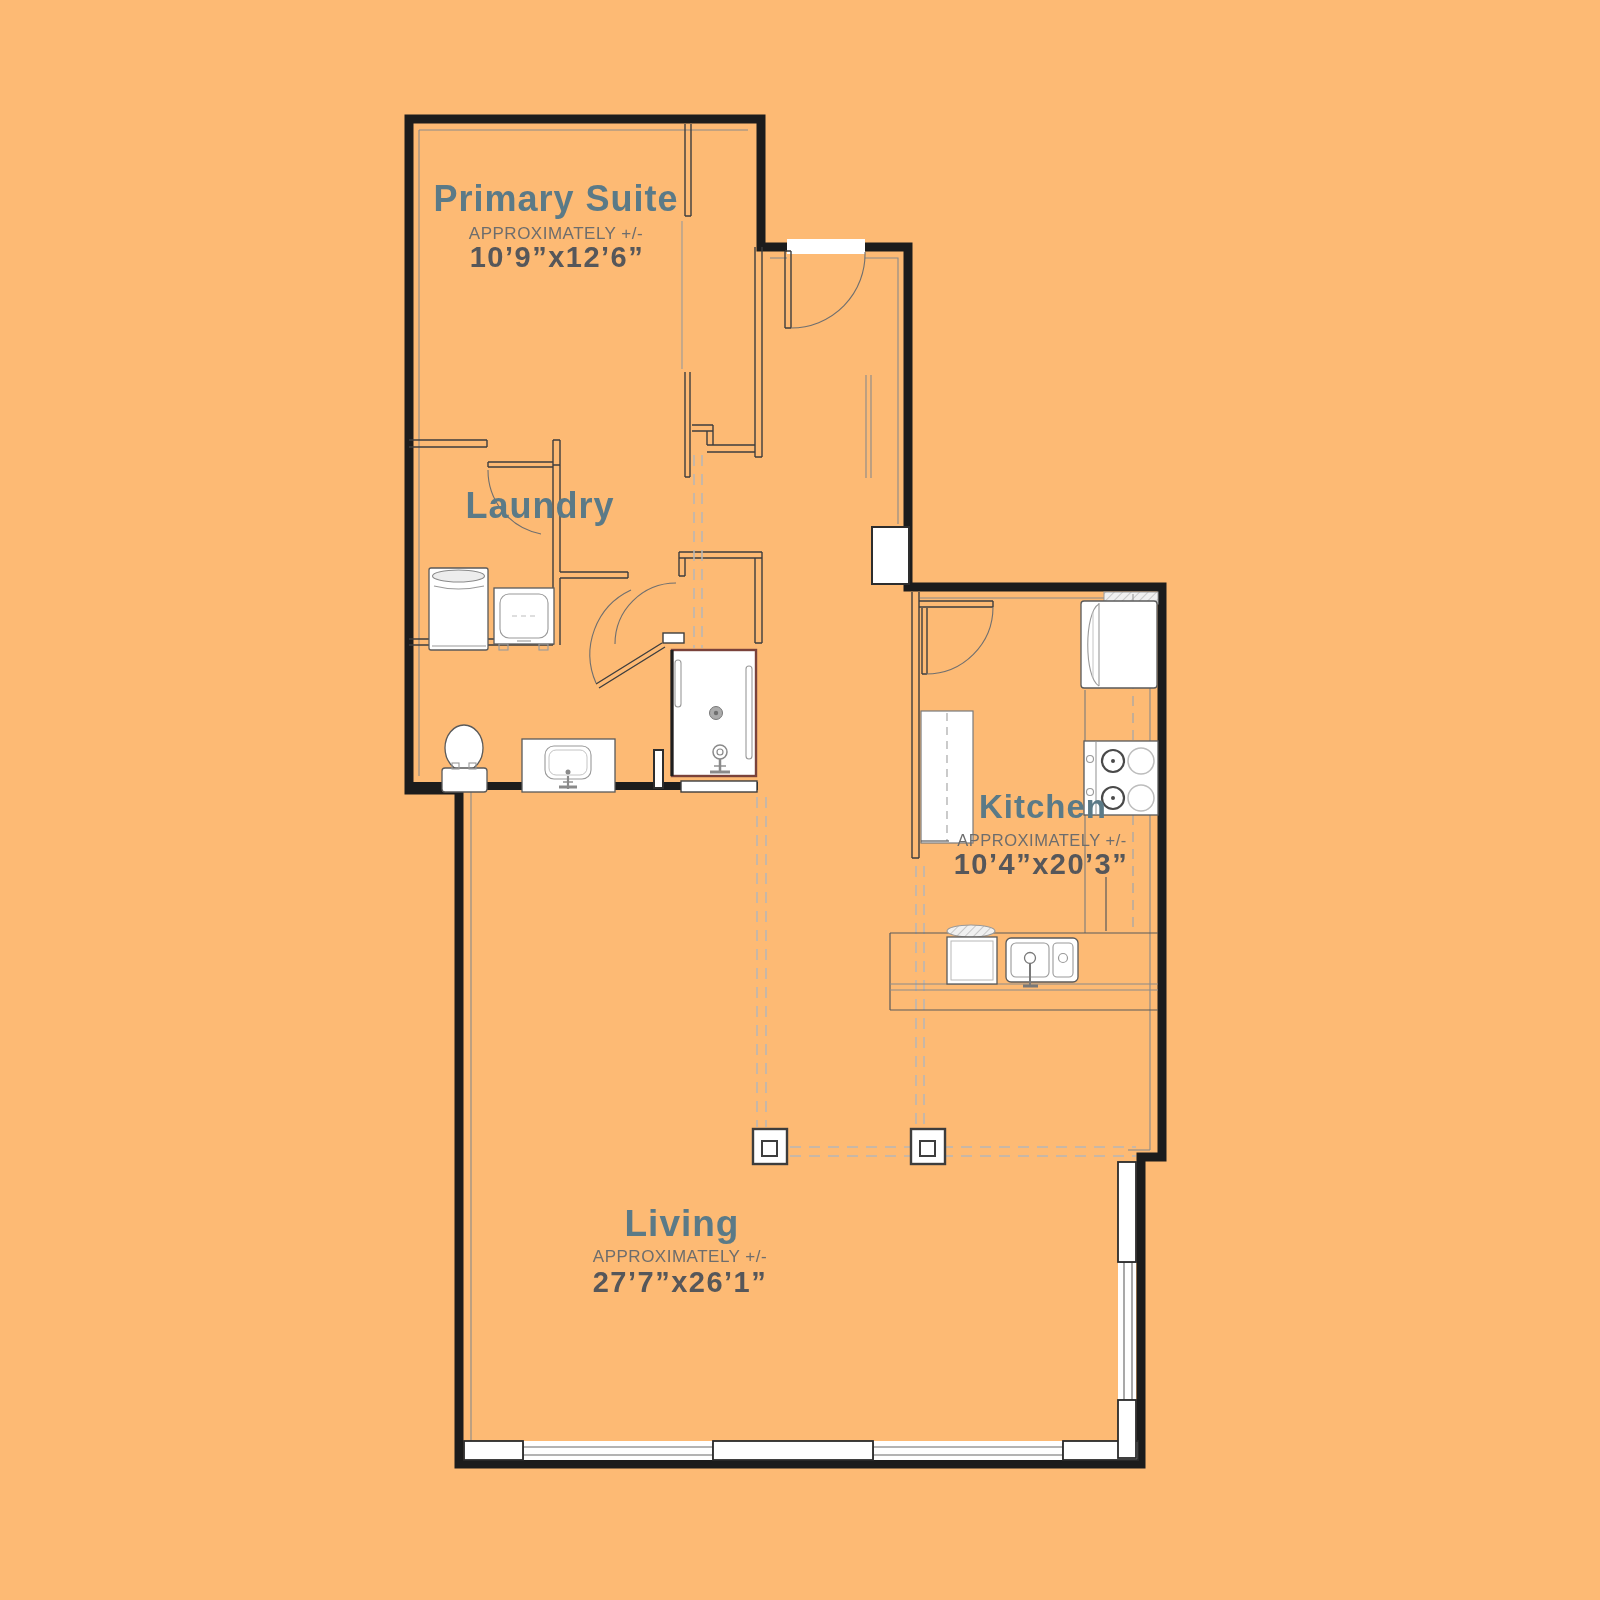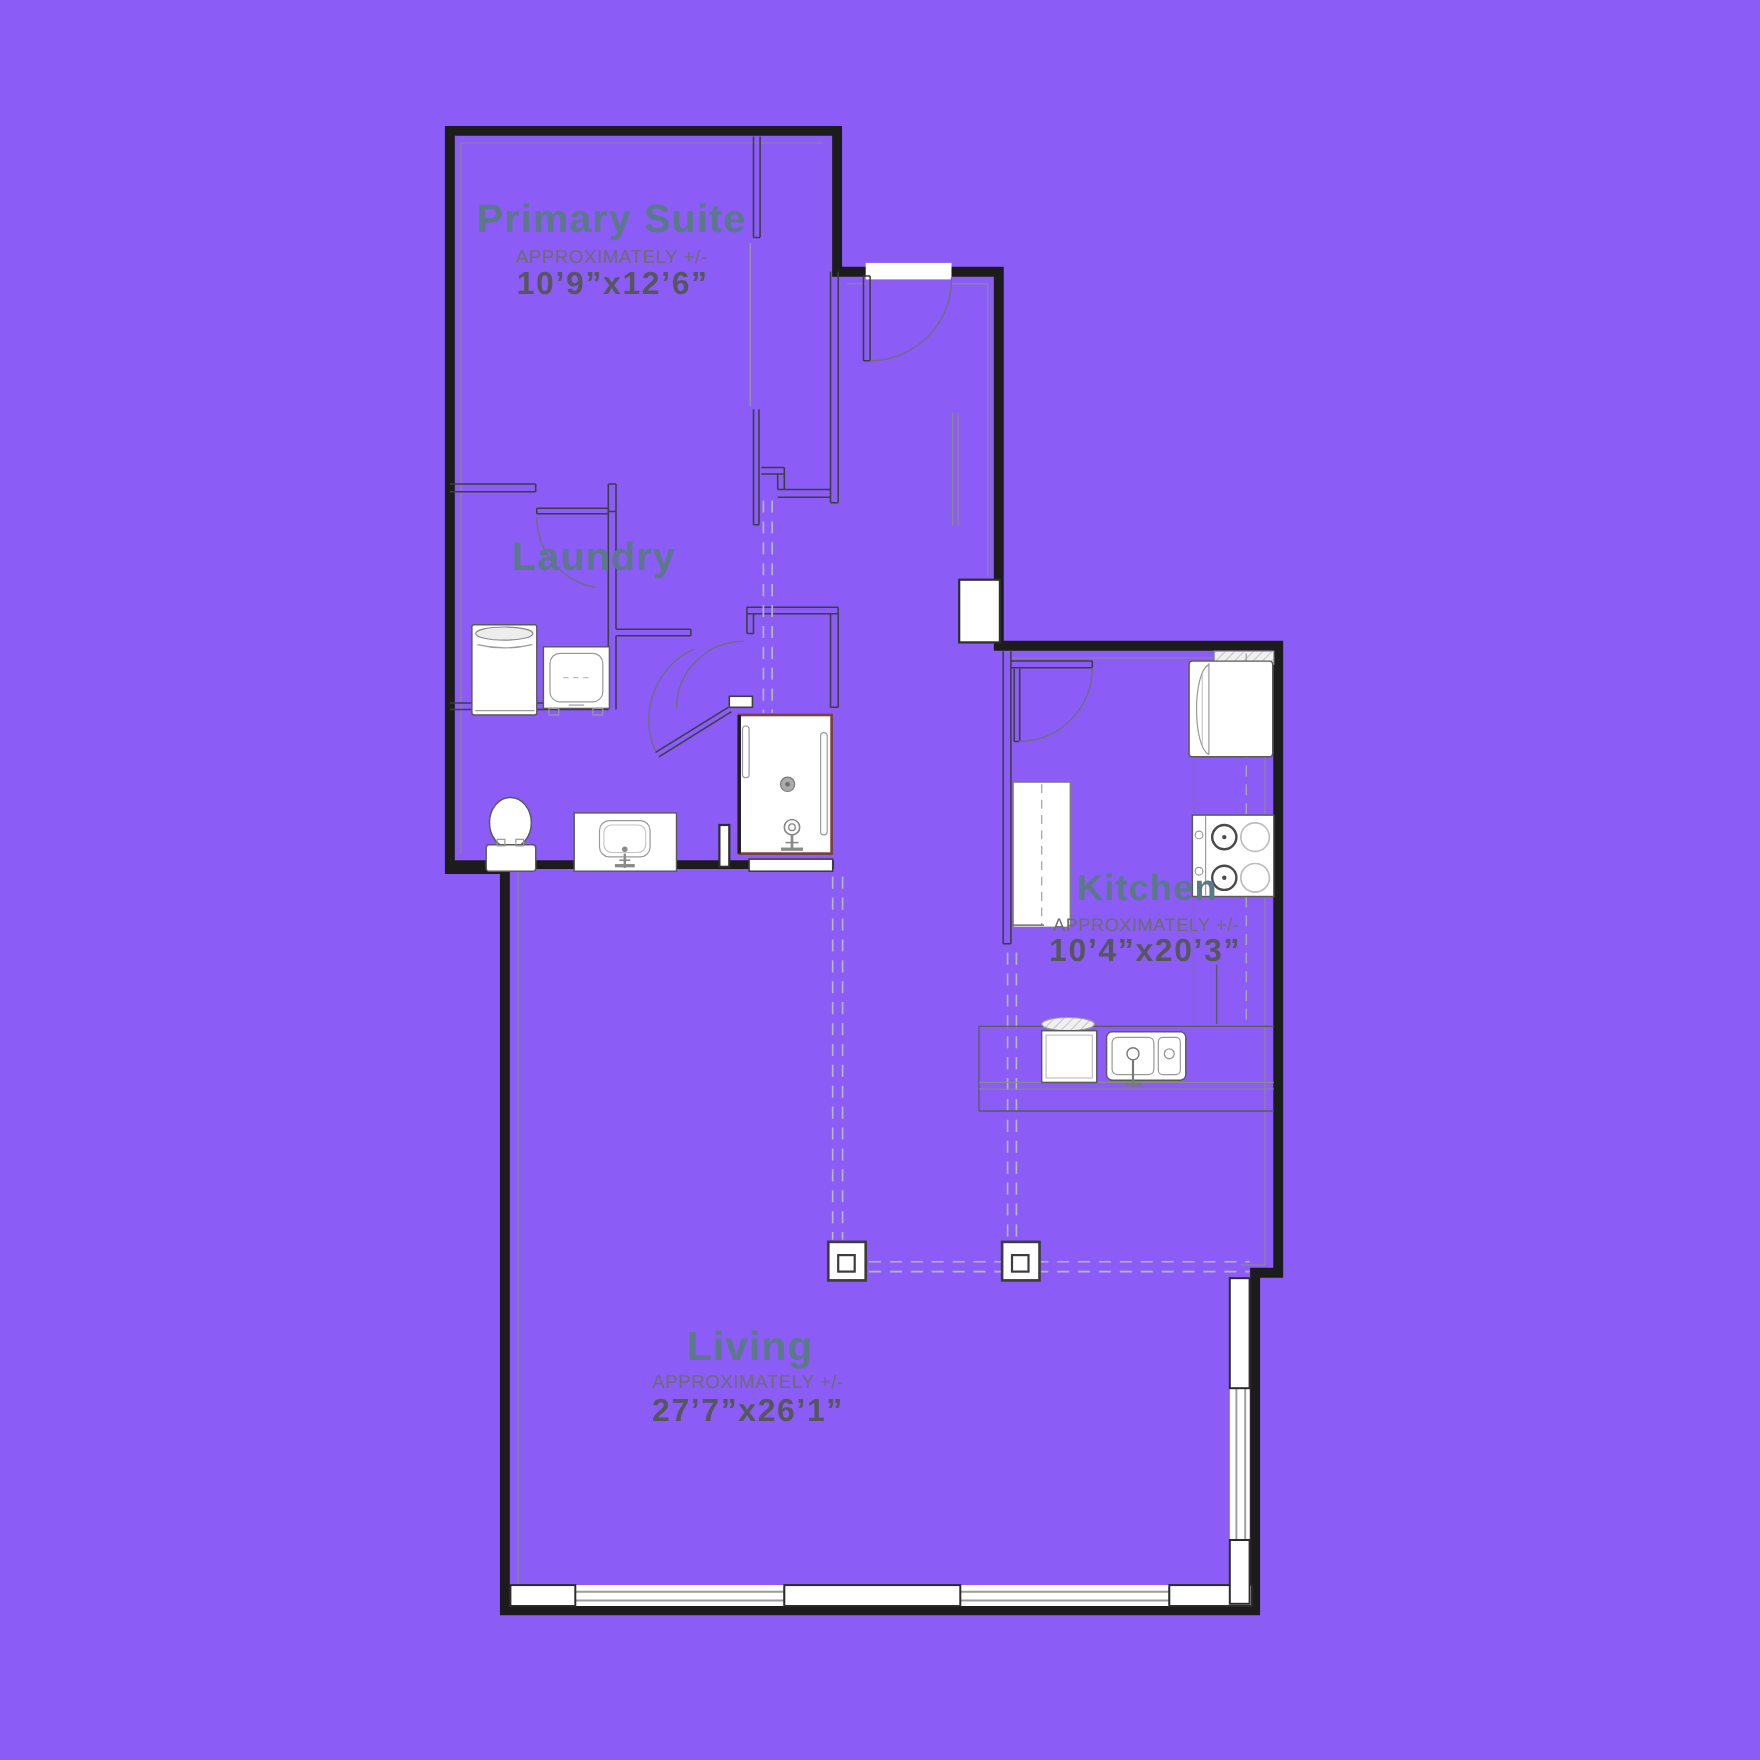--- a/index.html
+++ b/index.html
@@ -1,16 +1,16 @@
 <!DOCTYPE html>
 <html><head>
 <meta charset="utf-8">
 <style>
   html,body{margin:0;padding:0;background:#ffffff;}
-  .plan-wrap{position:relative;width:1600px;height:1600px;background:#8b5cf6;overflow:hidden;
+  .plan-wrap{position:relative;width:1600px;height:1600px;background:#fdba74;overflow:hidden;
              font-family:"Liberation Sans", sans-serif;}
   svg{display:block}
   .room-title{font-family:"Liberation Sans", sans-serif;font-weight:bold;letter-spacing:1px;}
   .approx{font-family:"Liberation Sans", sans-serif;font-weight:normal;letter-spacing:0.5px;}
   .dims{font-family:"Liberation Sans", sans-serif;font-weight:bold;letter-spacing:1.5px;}
   .thin{stroke:#3e3e3e;stroke-width:1.4;fill:none;}
   .arc{stroke:#6f6f6f;stroke-width:1.1;fill:none;}
   .fixture{stroke:#5a5a5a;stroke-width:1.3;fill:#ffffff;}
   .fixture-light{stroke:#9a9a9a;stroke-width:1.1;fill:none;}
   .grid-dash{stroke:#b6b6b6;stroke-width:1.5;fill:none;stroke-dasharray:11 8;}

